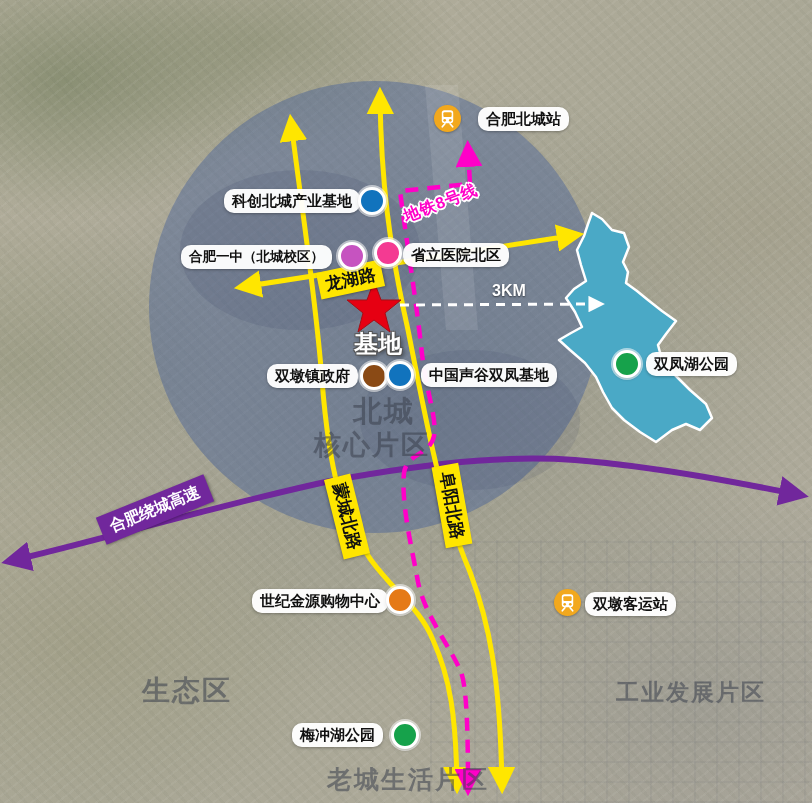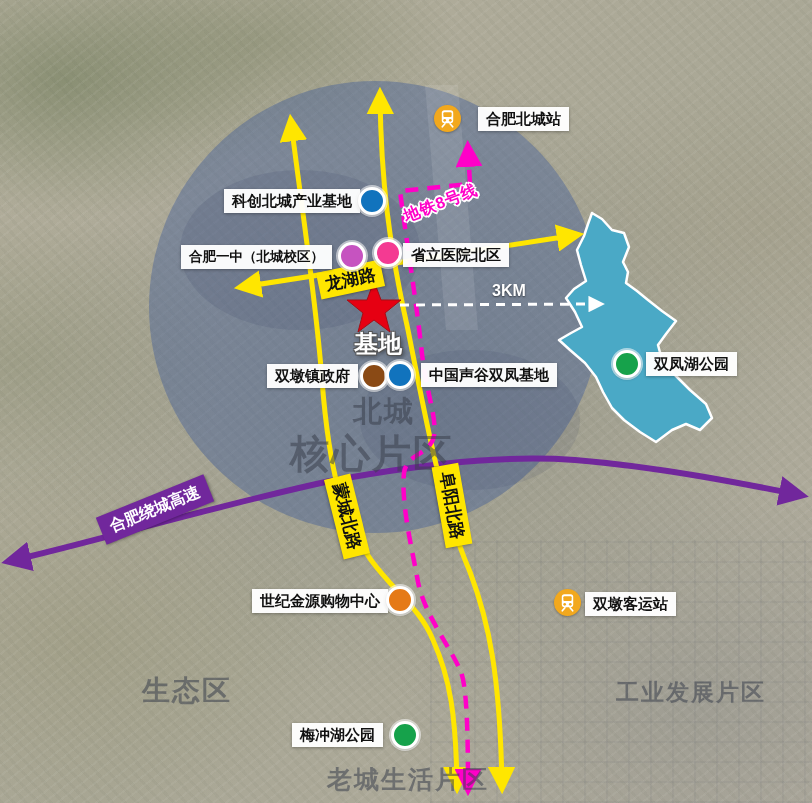--- a/index.html
+++ b/index.html
@@ -21,21 +21,21 @@
       repeating-linear-gradient(47deg, rgba(85,92,75,.05) 0 3px, transparent 3px 9px),
       repeating-linear-gradient(-38deg, rgba(255,255,255,.05) 0 2px, transparent 2px 8px);}
   .urban-grid{position:absolute;left:430px;top:540px;right:0;bottom:0;pointer-events:none;opacity:.7;
     background:
       repeating-linear-gradient(0deg, rgba(105,108,116,.14) 0 2px, transparent 2px 20px),
       repeating-linear-gradient(90deg, rgba(105,108,116,.14) 0 2px, transparent 2px 22px);}
   .map-svg{position:absolute;inset:0;}
 
   .poi-label{position:absolute;background:rgba(255,255,255,.96);color:#111;
     font-size:15px;font-weight:bold;height:24px;line-height:24px;padding:0 8px;
-    white-space:nowrap;box-shadow:0 1px 3px rgba(0,0,0,.3);}
+    white-space:nowrap;box-shadow:0 1px 3px rgba(0,0,0,.3);border-radius:10px;}
   .poi-label.small{font-size:13.5px;}
   .dot{position:absolute;width:22px;height:22px;border-radius:50%;
     border:3px solid #fff;box-shadow:0 0 0 2px rgba(255,255,255,.55),0 1px 3px rgba(0,0,0,.35);}
   .dot-blue{background:#1173bd}.dot-violet{background:#c653c0}.dot-pink{background:#f43a92}
   .dot-brown{background:#8a4a15}.dot-green{background:#16a24b}.dot-orange{background:#e57a17}
   .station-icon{position:absolute;width:27px;height:27px;filter:drop-shadow(0 1px 1px rgba(0,0,0,.3));}
 
   .road-label{position:absolute;background:#ffe600;color:#111;font-size:17px;font-weight:bold;
     padding:2px 7px;white-space:nowrap;box-shadow:1px 1px 3px rgba(0,0,0,.3);}
   .hwy-label{position:absolute;background:#71279c;color:#fff;font-size:16px;font-weight:bold;
@@ -88,21 +88,21 @@
     <path d="M380,95 C381,180 389,245 408,330 C426,420 441,505 470,572 C489,622 500,675 502,786" fill="none" stroke="#ffe600" stroke-width="5" marker-start="url(#aY)" marker-end="url(#aY)"></path>
 
     <path d="M468,148 L470,184 L400,191 C405,230 416,300 421,345 C426,395 437,415 434,436 C430,456 407,452 404,473 C401,505 412,548 418,582 C425,616 450,646 461,672 C467,688 468,735 468,788" fill="none" stroke="#ff00c8" stroke-width="4.5" stroke-dasharray="13 9" marker-start="url(#aM)" marker-end="url(#aM)"></path>
 
     <path d="M400,305 L600,304" fill="none" stroke="#ffffff" stroke-width="3" stroke-dasharray="9 7" marker-end="url(#aW)"></path>
 
     <polygon points="374,281 381,300 401,300 385,313 390,332 374,320 358,332 363,313 347,300 367,300" fill="#e60012" stroke="#a50e14" stroke-width="1"></polygon>
   </svg>
 
   <div class="district" style="left:376px;top:392px;font-size:29px;margin-left:8px;">北城</div>
-  <div class="district" style="left:372px;top:427px;font-size:39px;">核心片区</div>
+  <div class="district" style="left:372px;top:427px;font-size:27px;">核心片区</div>
   <div class="district" style="left:187px;top:672px;font-size:28px;">生态区</div>
   <div class="district" style="left:691px;top:677px;font-size:23px;">工业发展片区</div>
   <div class="district" style="left:408px;top:763px;font-size:25px;">老城生活片区</div>
 
   <div class="road-label" style="left:318px;top:266px;transform:rotate(-12deg);">龙湖路</div>
   <div class="road-label" style="left:306px;top:503px;transform:rotate(76deg);">蒙城北路</div>
   <div class="road-label" style="left:411px;top:492px;transform:rotate(80deg);">阜阳北路</div>
   <div class="hwy-label" style="left:97px;top:495px;transform:rotate(-22deg);">合肥绕城高速</div>
   <div class="metro-label" style="left:402px;top:193px;transform:rotate(-21deg);">地铁8号线</div>
 

